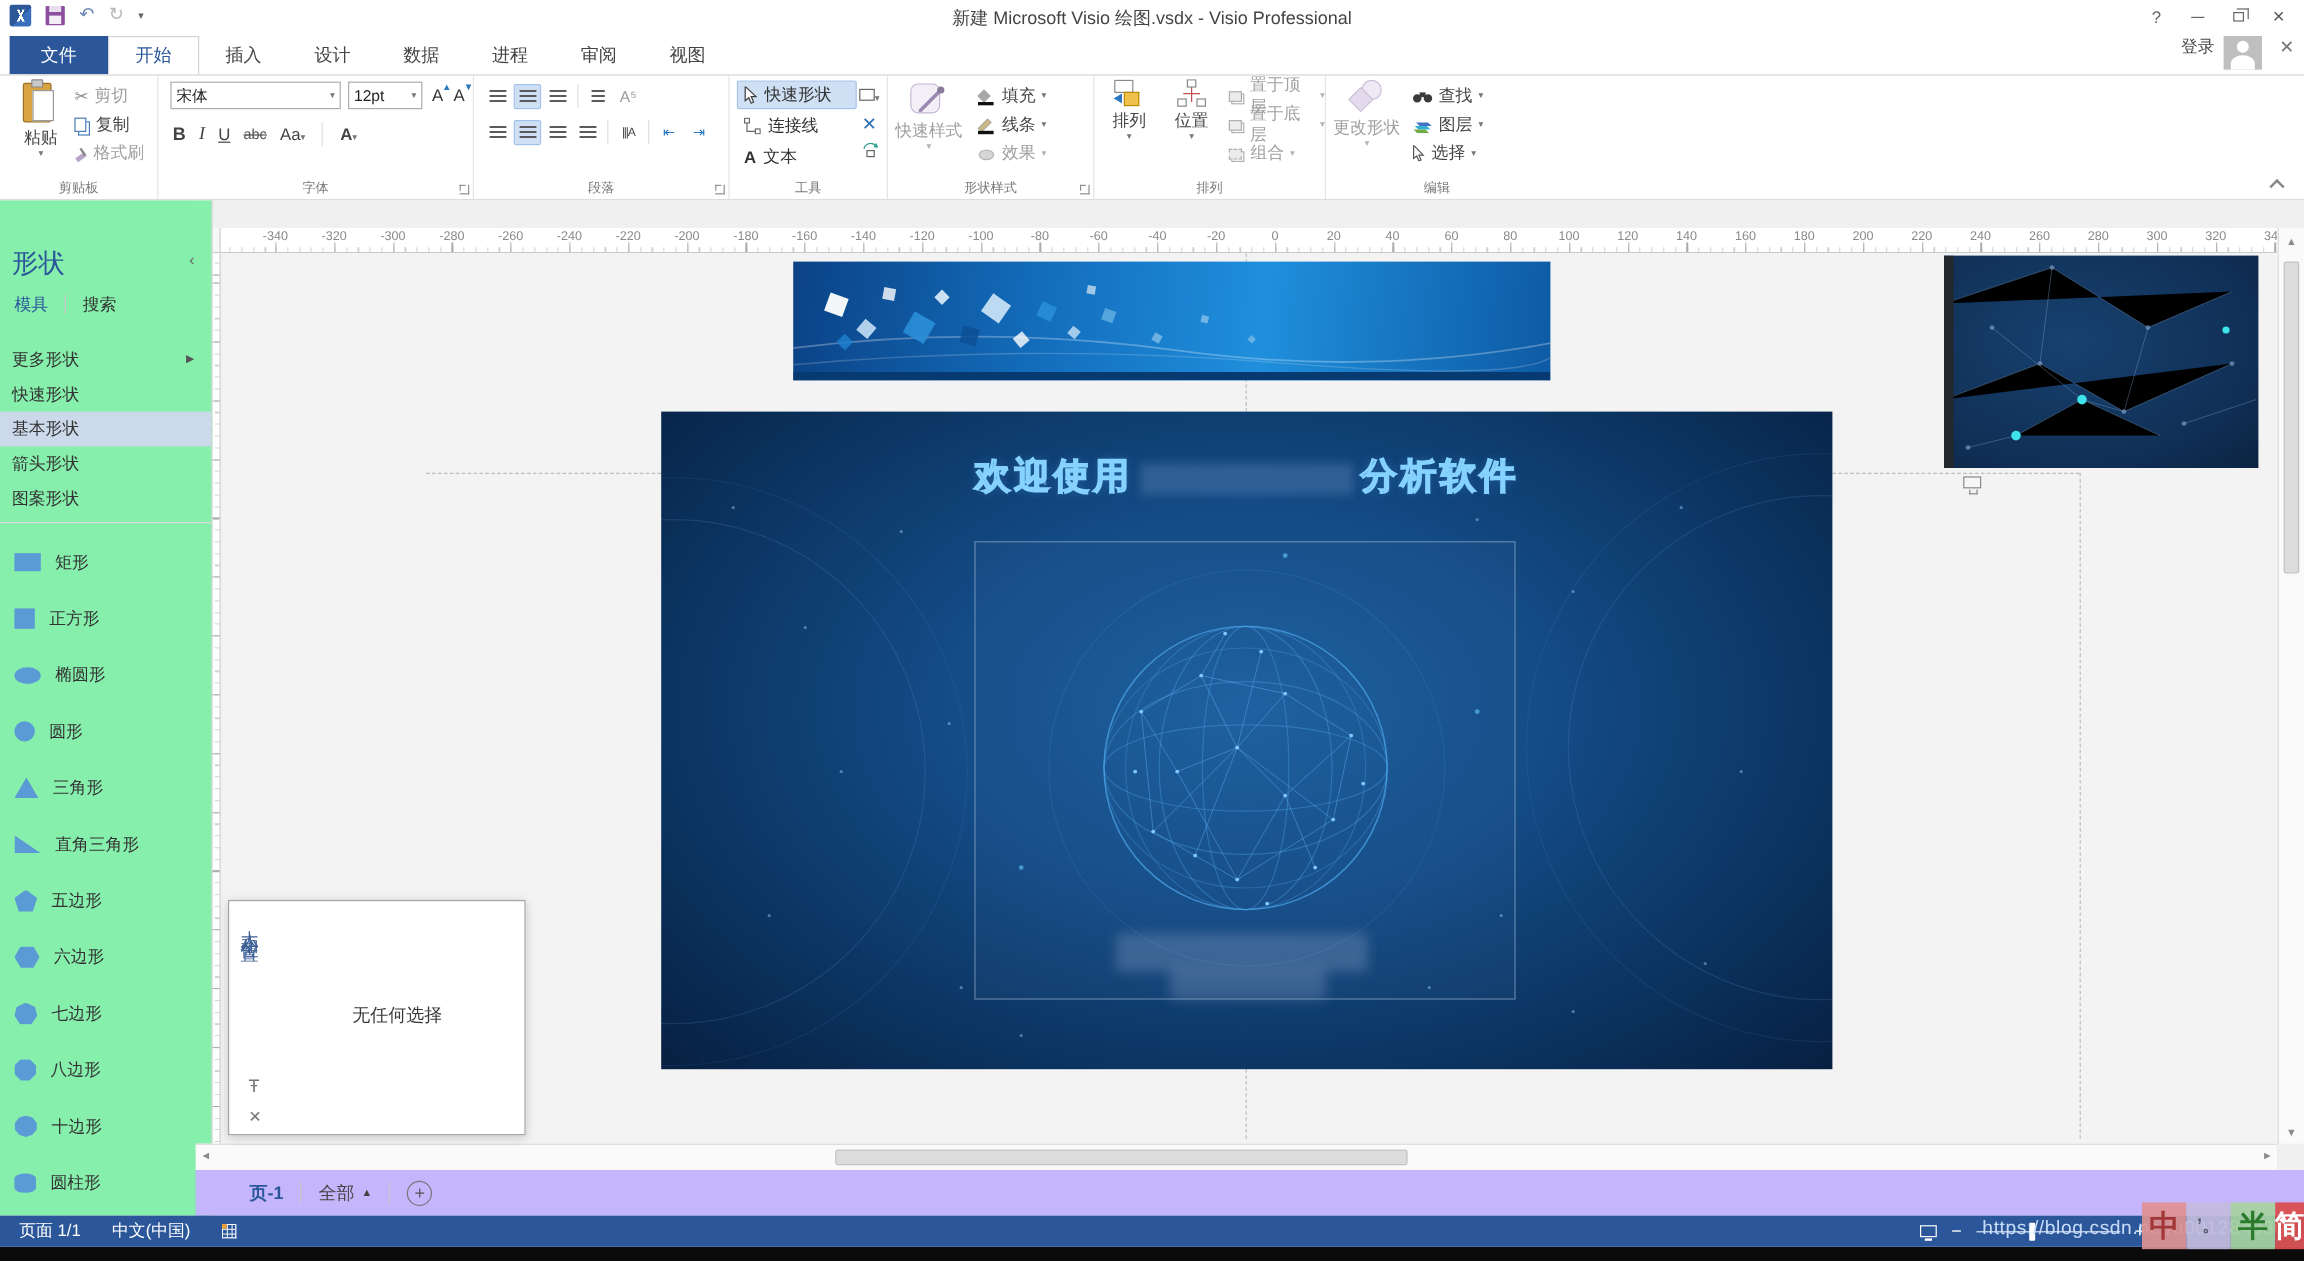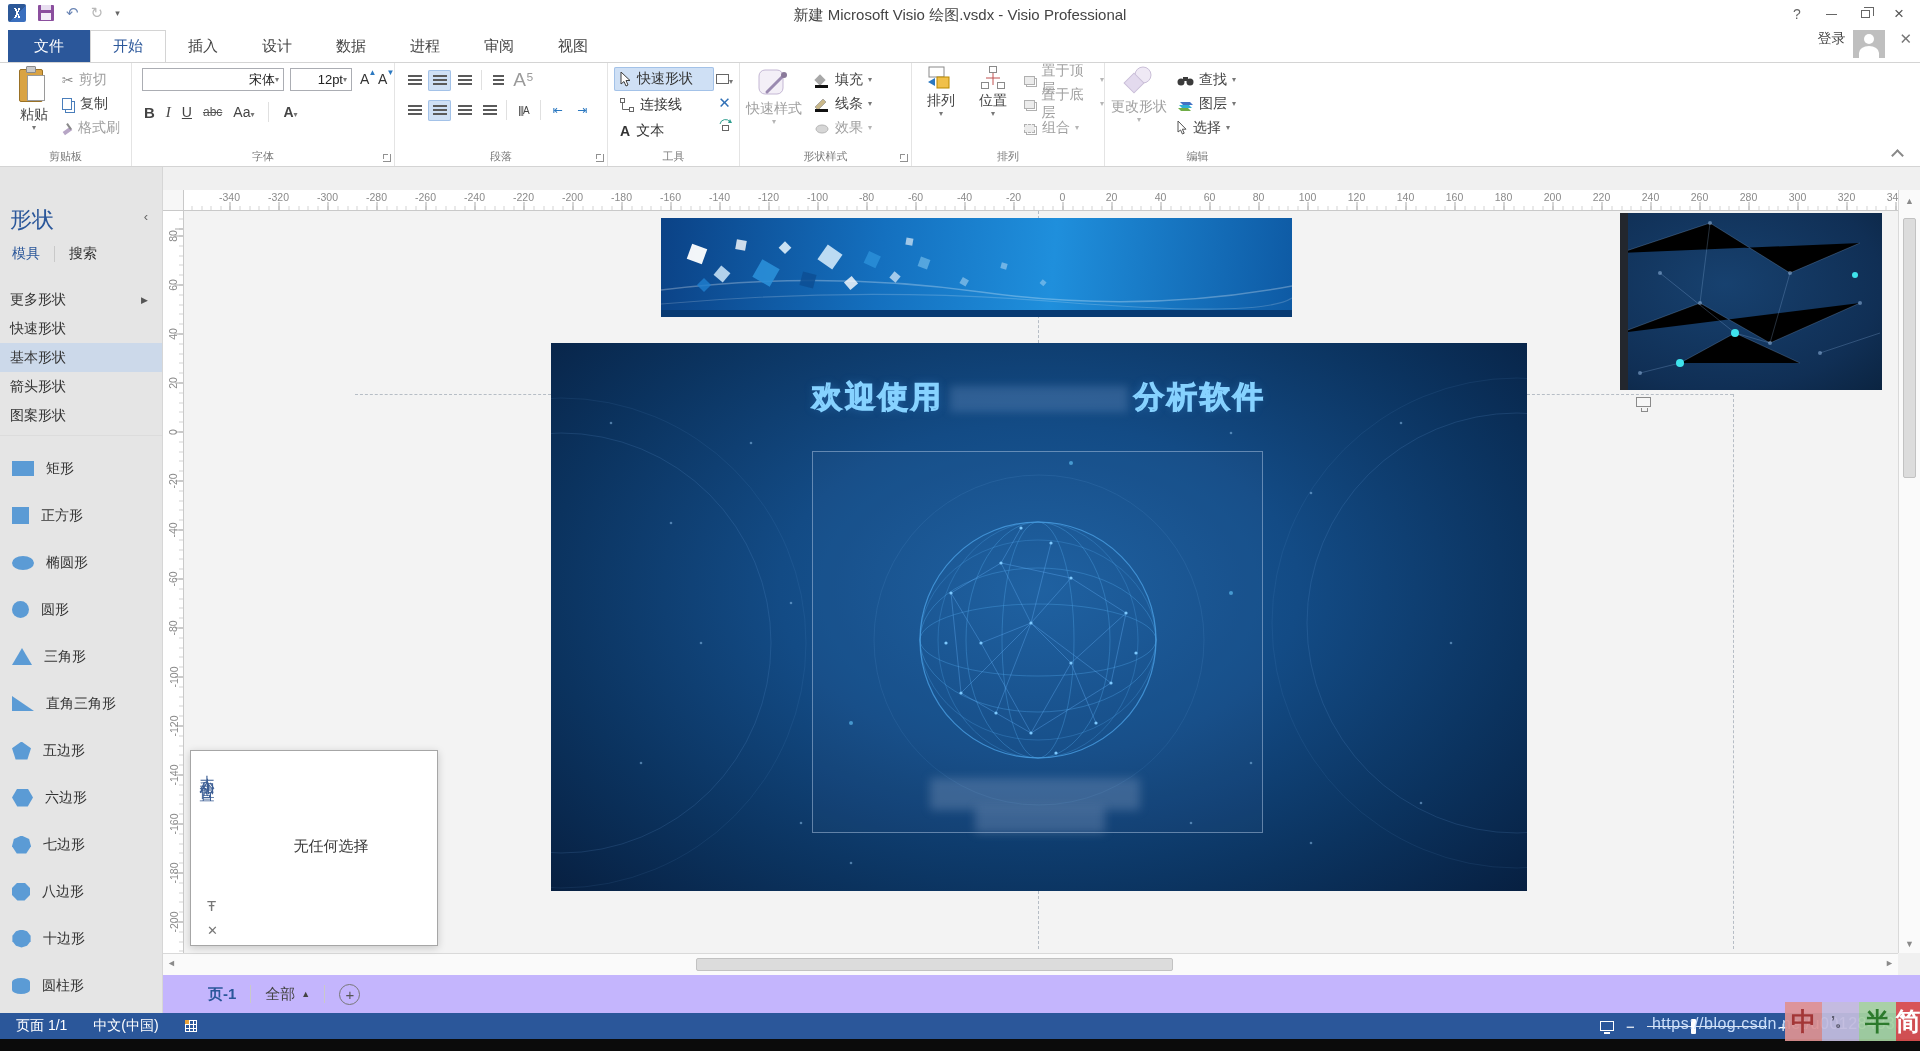--- a/index.html
+++ b/index.html
@@ -51,21 +51,21 @@
 .dim .caret{color:#b5b5b5}
 .clip-ic{position:relative;width:30px;height:38px}
 .clip-ic .board{position:absolute;left:0;top:3px;width:24px;height:33px;background:#d9a344;border:1px solid #9a7125;border-radius:2px}
 .clip-ic .clipt{position:absolute;left:7px;top:0;width:10px;height:7px;background:#c9c9c9;border:1px solid #8a8a8a;border-radius:1px}
 .clip-ic .page{position:absolute;left:8px;top:9px;width:18px;height:26px;background:#fff;border:1px solid #9a9a9a}
 .scissors{color:#8a8a8a;font-size:14px}
 .copy-ic{width:10px;height:12px;border:1px solid #4a7ebb;background:#fff;box-shadow:3px 3px 0 -1px #fff,3px 3px 0 0 #4a7ebb;margin-right:3px}
 .brush-ic{width:11px;height:11px;position:relative}
 .brush-ic::before{content:"";position:absolute;left:1px;top:6px;width:9px;height:4px;background:#b7a6c6;transform:rotate(-35deg)}
 .brush-ic::after{content:"";position:absolute;left:6px;top:0;width:2px;height:7px;background:#8a8a8a;transform:rotate(-35deg)}
-.combo{display:flex;align-items:center;justify-content:flex-end;border:1px solid #abadb3;background:#fff;height:23px;padding:0 4px;font-size:13px;color:#222}
+.combo{display:flex;align-items:center;justify-content:space-between;border:1px solid #abadb3;background:#fff;height:23px;padding:0 4px;font-size:13px;color:#222}
 .fx-b{font-weight:bold;font-size:15px}
 .fx-i{font-style:italic;font-family:"Liberation Serif",serif;font-size:15px}
 .fx-u{text-decoration:underline;font-size:14px}
 .fx-s{text-decoration:line-through;font-size:12px;color:#555}
 .grow-shrink{font-size:14px;color:#333;position:relative;padding-right:6px}
 .grow-shrink i{position:absolute;right:-1px;top:-3px;font-style:normal;font-size:8px;color:#2b78c0}
 .ibars{display:inline-block;width:14px;height:10px;background:repeating-linear-gradient(to bottom,#5a5a5a 0 2px,transparent 2px 4px)}
 .icbox{width:23px;height:21px;display:flex;align-items:center;justify-content:center;border-radius:2px;position:relative}
 .on{background:#cfe0f5;box-shadow:inset 0 0 0 1px #a3c2e8}
 .vsep{width:1px;height:20px;background:#e0e0e0;margin:0 3px}
@@ -73,21 +73,21 @@
 .vtext-ic{font-size:10px;color:#444;letter-spacing:-1px}
 .toolbtn{position:absolute;display:flex;align-items:center;gap:6px;height:24px;padding:0 6px;font-size:14px;color:#333;border-radius:2px}
 .tool-on{background:#cfe0f5;box-shadow:inset 0 0 0 1px #a3c2e8}
 .x-del{color:#2f6fb5;font-size:15px;font-weight:bold}
 .rect-tool{width:13px;height:10px;border:1px solid #666;background:#fff;display:inline-block}
 .minicol{position:absolute;display:flex;flex-direction:column;gap:7px;align-items:center}
 .sqico{width:11px;height:9px;border:1px solid #b0b0b0;background:#ececec;box-shadow:2px 2px 0 -1px #fff,2px 2px 0 0 #b0b0b0;margin-right:2px}
 .chev-up{position:absolute;width:9px;height:9px;border-left:2px solid #888;border-top:2px solid #888;transform:rotate(45deg)}
 
 
-#sidebar{position:absolute;left:0;top:167px;width:163px;height:846px;background:#e5e5e5;border-right:1px solid #d6d6d6;z-index:3}
+#sidebar{position:absolute;left:0;top:167px;width:177px;height:846px;background:#86efac;border-right:1px solid #d6d6d6;z-index:3}
 #shapes-title{position:absolute;left:10px;top:38px;font-size:22px;color:#2b579a}
 #collapse-arrow{position:absolute;right:14px;top:42px;font-size:13px;color:#666}
 #stencil-tabs{position:absolute;left:12px;top:78px;display:flex;align-items:center;gap:14px;font-size:14px}
 #stencil-tabs .st-sel{color:#2b579a;font-weight:normal}
 #stencil-tabs .st-div{width:1px;height:16px;background:#c9c9c9}
 #cat-list{position:absolute;left:0;top:118px;width:100%}
 .cat{display:flex;align-items:center;justify-content:space-between;height:29px;padding:0 14px 0 10px;font-size:14px;color:#333}
 .cat.sel{background:#ccd9ea}
 .cat-arrow{font-size:9px;color:#555}
 #side-div{position:absolute;left:0;top:268px;width:100%;height:1px;background:#dcdcdc}
@@ -290,21 +290,21 @@
           <span class="ibars"></span>
         </span>
       <span class="icbox">
           <span class="ibars"></span>
         </span>
       <span class="vsep"></span>
       <span class="icbox">
           <span class="ibars" style="width:11px"></span>
         </span>
       <span class="icbox dim">
-          <span style="font-size:19px;color:#9a9a9a">A⁵</span>
+          <span style="font-size:13px;color:#9a9a9a">A⁵</span>
         </span>
     </div>
     <div class="smallrow" style="left:8px;top:36px;gap:2px">
       <span class="icbox">
           <span class="ibars"></span>
         </span>
       <span class="icbox on">
           <span class="ibars"></span>
         </span>
       <span class="icbox">

